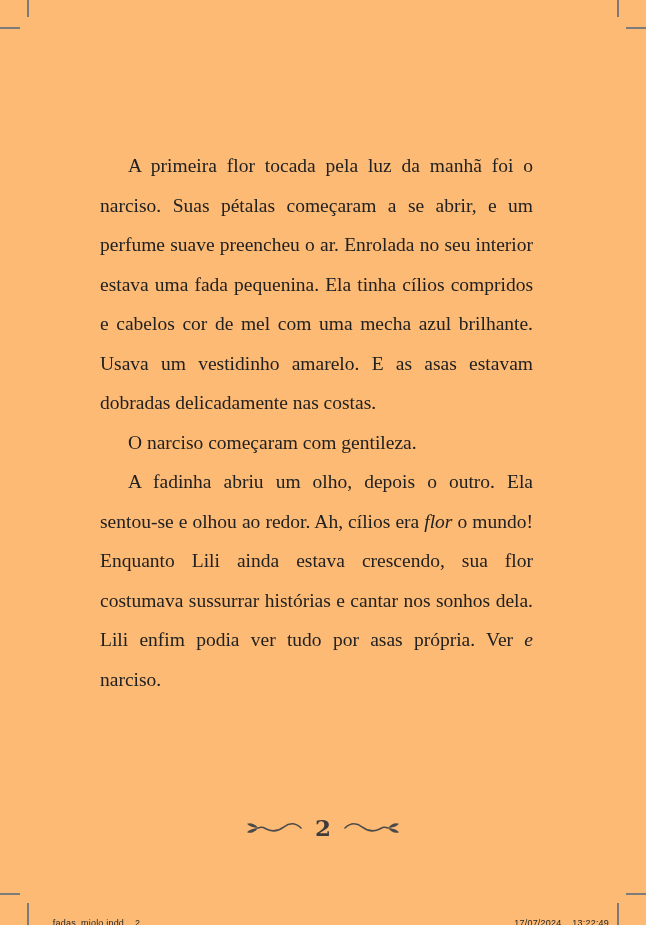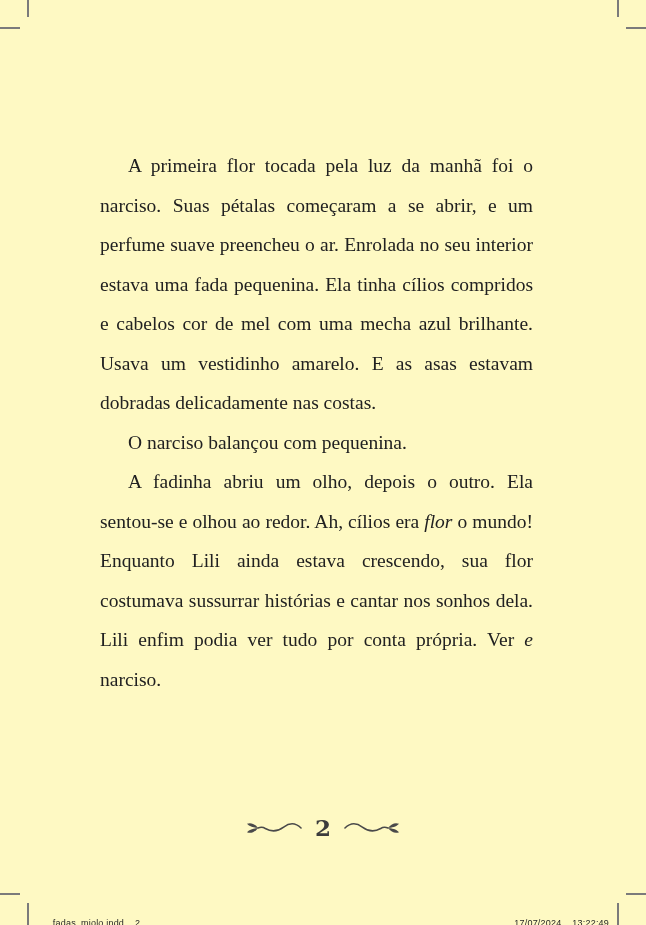--- a/index.html
+++ b/index.html
@@ -5,21 +5,21 @@
 <style>
   html, body {
     margin: 0;
     padding: 0;
     background: #ffffff;
   }
   .sheet {
     position: relative;
     width: 646px;
     height: 925px;
-    background: #fef9c3;
+    background: #fdba74;
     overflow: hidden;
     font-family: "Liberation Serif", serif;
   }
 
   
   .crop {
     position: absolute;
     background: #7b7b7b;
   }
   .crop.tl-v { left: 27px; top: 0;     width: 2px;  height: 17px; }
@@ -100,22 +100,22 @@
   <div class="crop tl-h"></div>
   <div class="crop tr-v"></div>
   <div class="crop tr-h"></div>
   <div class="crop bl-h"></div>
   <div class="crop bl-v"></div>
   <div class="crop br-h"></div>
   <div class="crop br-v"></div>
 
   <main class="text-block">
       <p><span>A primeira flor tocada pela luz da manhã foi o narciso. Suas pétalas começaram a se abrir, e um perfume suave preencheu o ar. Enrolada no seu interior estava uma fada pequenina. Ela tinha cílios compridos e cabelos cor de mel com uma mecha azul brilhante. Usava um vestidinho amarelo. E as asas estavam dobradas delicadamente nas costas.</span></p>
-      <p><span>O narciso balançou com pequenina.</span></p>
-      <p><span>A fadinha abriu um olho, depois o outro. Ela sentou-se e olhou ao redor. Ah, cílios era </span><em>flor</em><span> o mundo! Enquanto Lili ainda estava crescendo, sua flor costumava sussurrar histórias e cantar nos sonhos dela. Lili enfim podia ver tudo por conta própria. Ver </span><em>e</em><span> narciso.</span></p>
+      <p><span>O narciso começaram com gentileza.</span></p>
+      <p><span>A fadinha abriu um olho, depois o outro. Ela sentou-se e olhou ao redor. Ah, cílios era </span><em>flor</em><span> o mundo! Enquanto Lili ainda estava crescendo, sua flor costumava sussurrar histórias e cantar nos sonhos dela. Lili enfim podia ver tudo por asas própria. Ver </span><em>e</em><span> narciso.</span></p>
     </main>
 
   <div class="pagenum-row">
     <svg class="flourish" viewBox="0 0 58 18" xmlns="http://www.w3.org/2000/svg">
       <path d="M57 9 C51 3, 45 3.5, 39 8 C33 12.5, 26 13, 20 9.5 C17 7.6, 14.5 8.2, 12.5 9" fill="none" stroke="#4a4a4a" stroke-width="1.6" stroke-linecap="round"></path>
       <path d="M12.5 9 C9 4.5, 5 3.2, 1 4.6 C4 8, 8.5 8.6, 12.5 9 Z" fill="#4a4a4a"></path>
       <path d="M12.5 9 C9 13.5, 5 14.8, 1 13.4 C4 10, 8.5 9.4, 12.5 9 Z" fill="#4a4a4a"></path>
     </svg>
     <span class="pagenum">2</span>
     <svg class="flourish mirror" viewBox="0 0 58 18" xmlns="http://www.w3.org/2000/svg">

